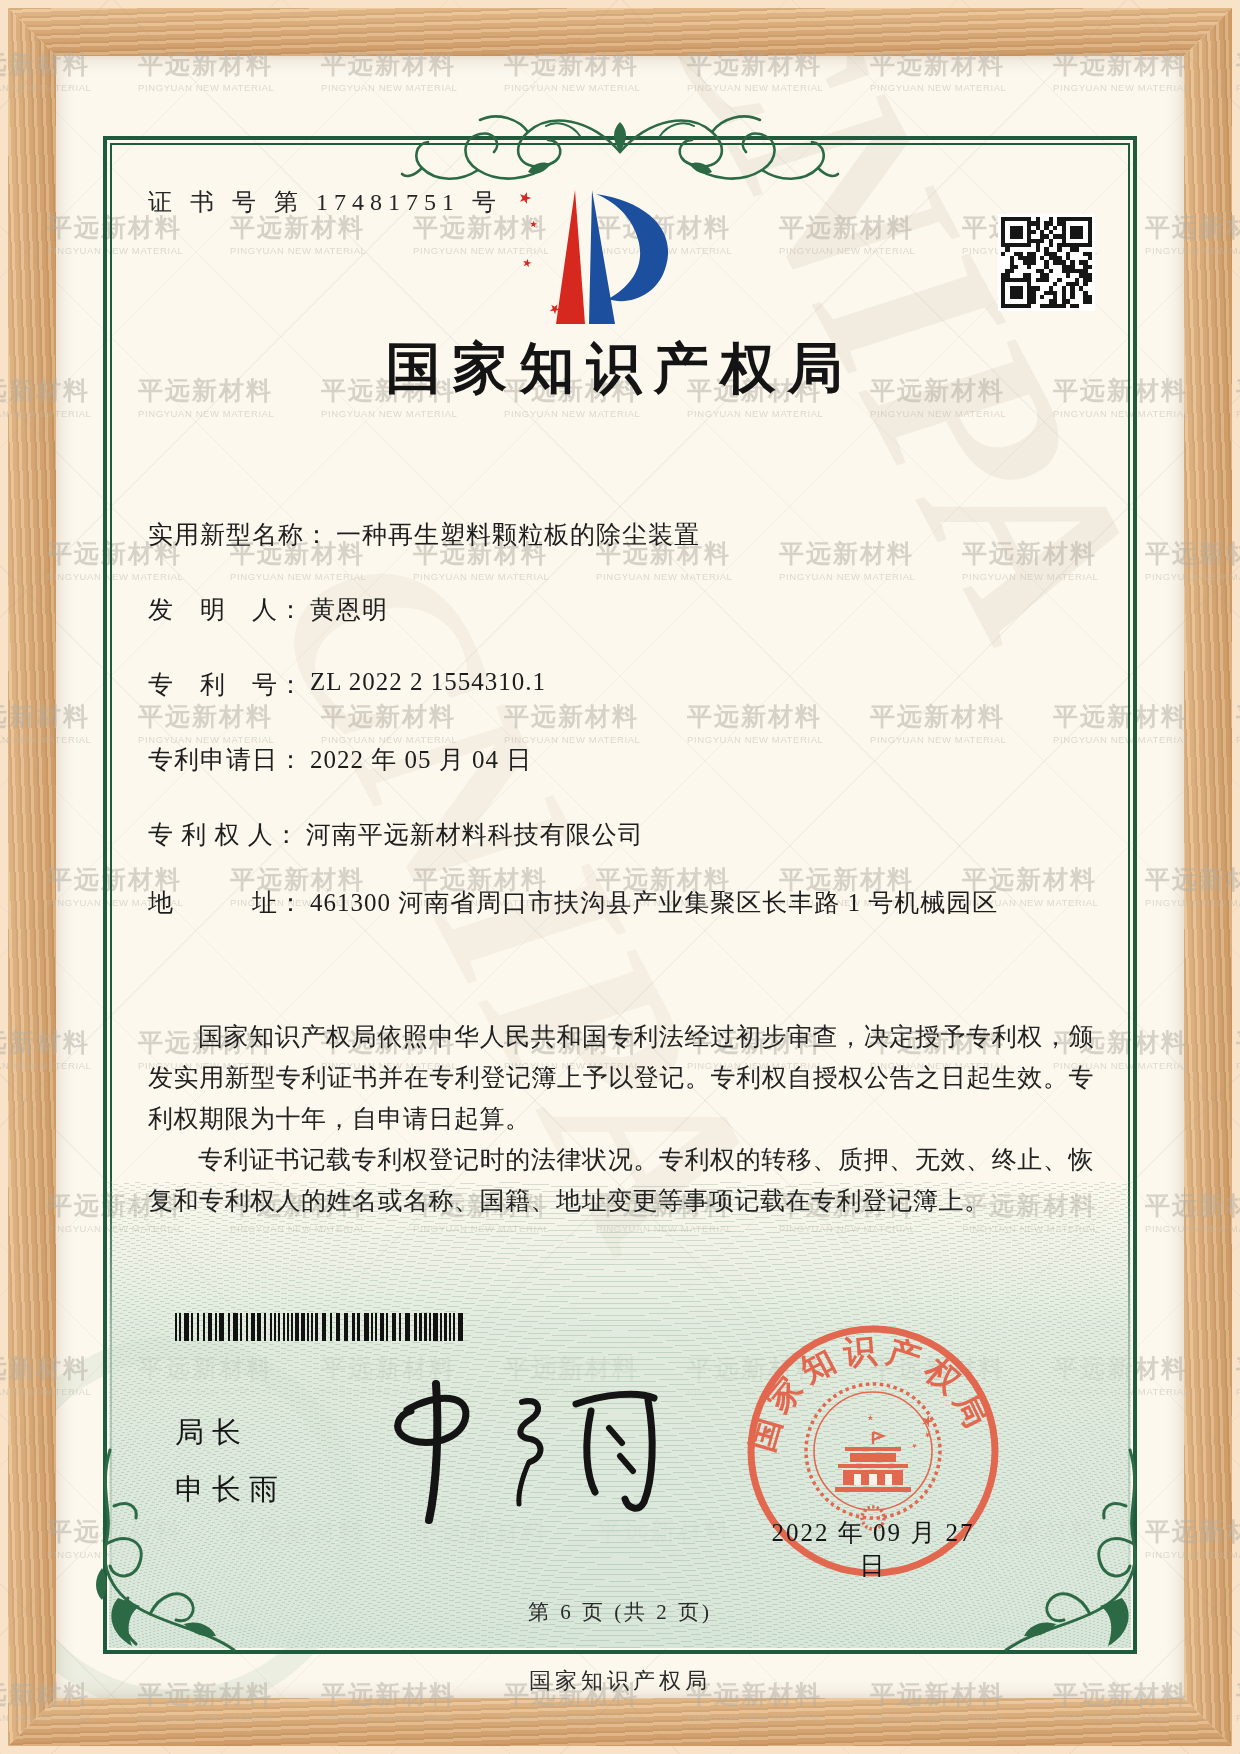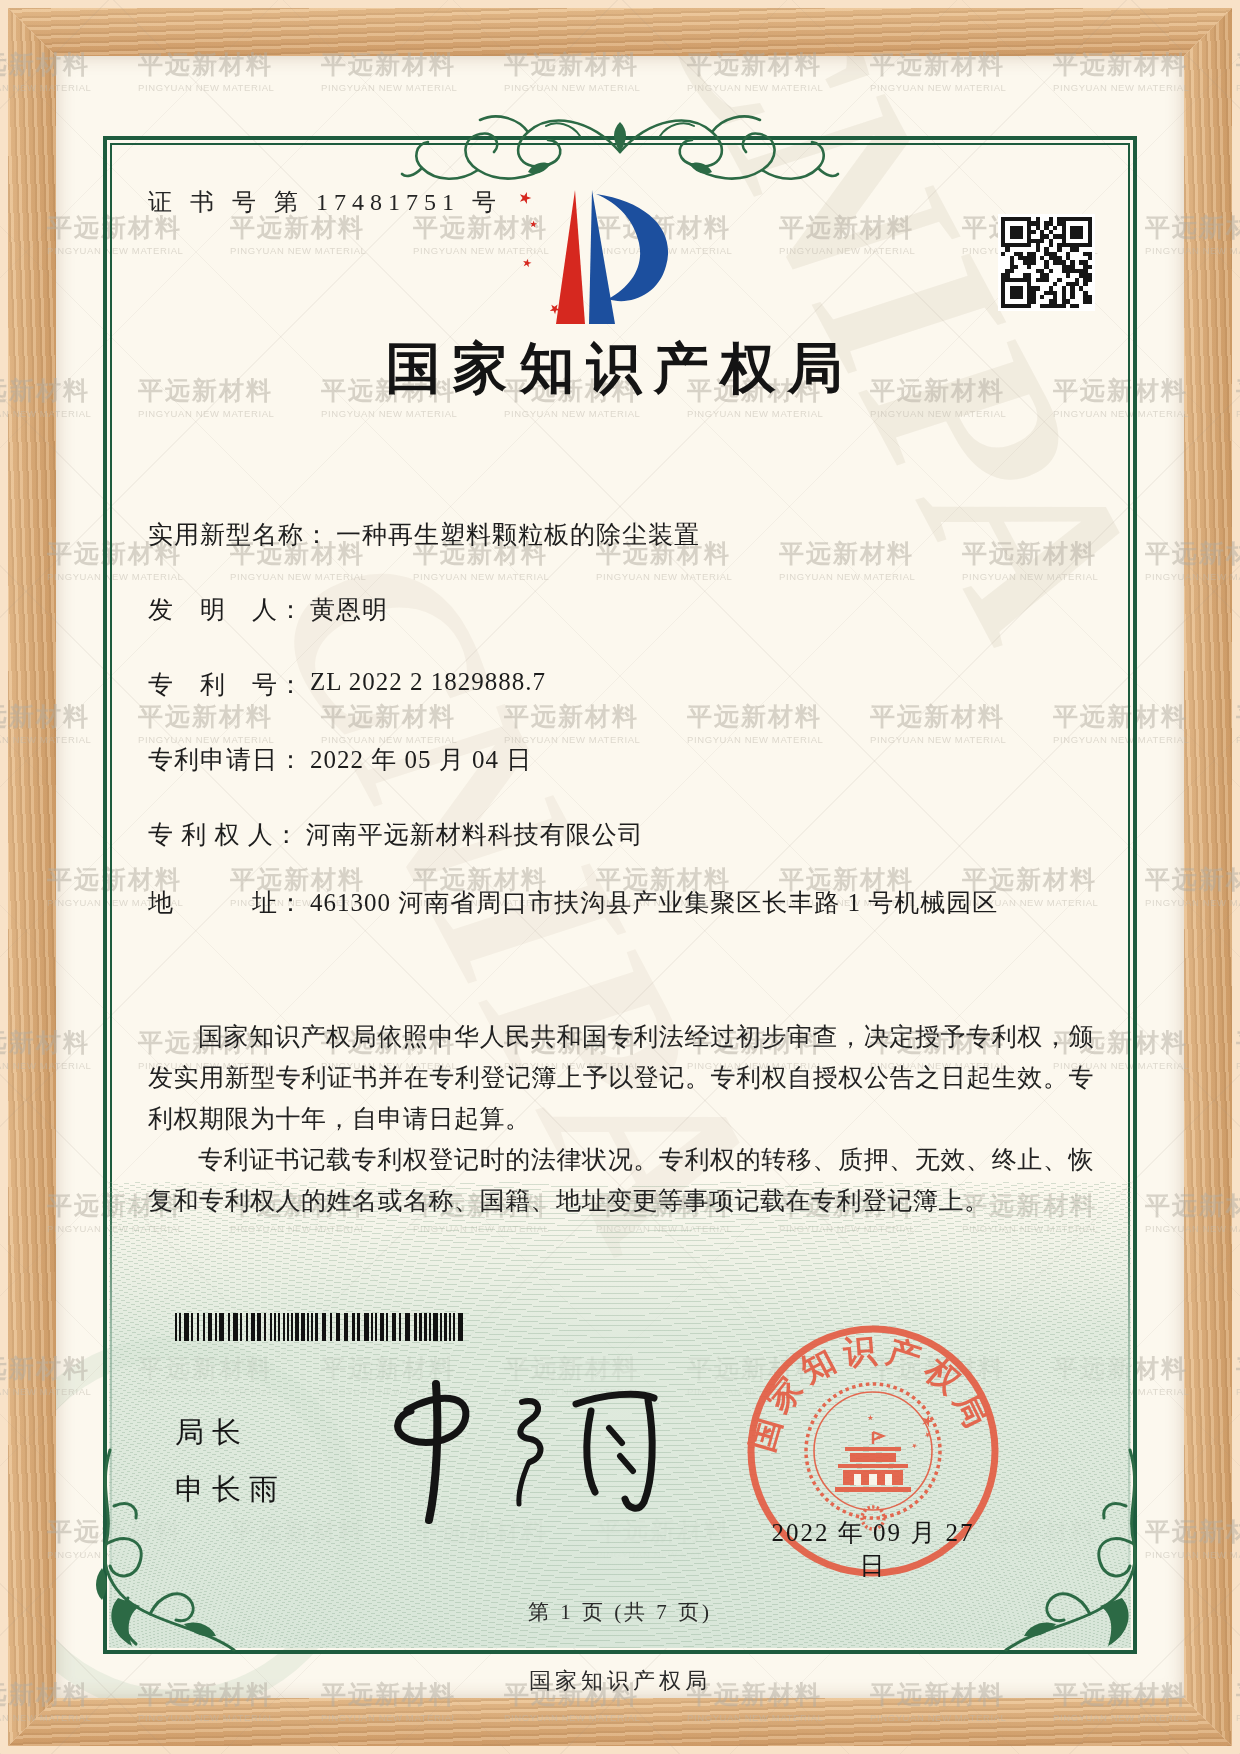--- a/index.html
+++ b/index.html
@@ -947,21 +947,21 @@
 
     <h1 class="title">国家知识产权局</h1>
 
     <div class="frow" style="top:593px;">
       <span class="flabel">发　明　人：</span><span class="fvalue">黄恩明</span>
     </div>
     <div class="frow" style="top:518px;">
       <span class="flabel">实用新型名称：</span><span class="fvalue">一种再生塑料颗粒板的除尘装置</span>
     </div>
     <div class="frow" style="top:668px;">
-      <span class="flabel">专　利　号：</span><span class="fvalue">ZL 2022 2 1829888.7</span>
+      <span class="flabel">专　利　号：</span><span class="fvalue">ZL 2022 2 1554310.1</span>
     </div>
     <div class="frow" style="top:743px;">
       <span class="flabel">专利申请日：</span><span class="fvalue">2022 年 05 月 04 日</span>
     </div>
     <div class="frow" style="top:818px;">
       <span class="flabel">专 利 权 人：</span><span class="fvalue">河南平远新材料科技有限公司</span>
     </div>
     <div class="frow" style="top:886px;">
       <span class="flabel">地　　　址：</span><span class="fvalue addr-val">461300 河南省周口市扶沟县产业集聚区长丰路 1 号机械园区</span>
     </div>
@@ -1068,17 +1068,17 @@
               <rect x="127" y="154" width="8" height="11"></rect>
               <rect x="143" y="154" width="7" height="11"></rect>
             </g>
             <circle cx="131" cy="198" r="11" fill="none" stroke="#e4573d" stroke-width="3.4" stroke-dasharray="2.4 2.2"></circle>
           </g>
         </g>
       </svg>
       <div class="seal-date">2022 年 09 月 27 日</div>
     </div>
 
-    <div class="page-info">第 1 页 (共 7 页)</div>
+    <div class="page-info">第 6 页 (共 2 页)</div>
     <div class="continuation">国家知识产权局</div>
 
   </div>
 </div>
 
 </body></html>

